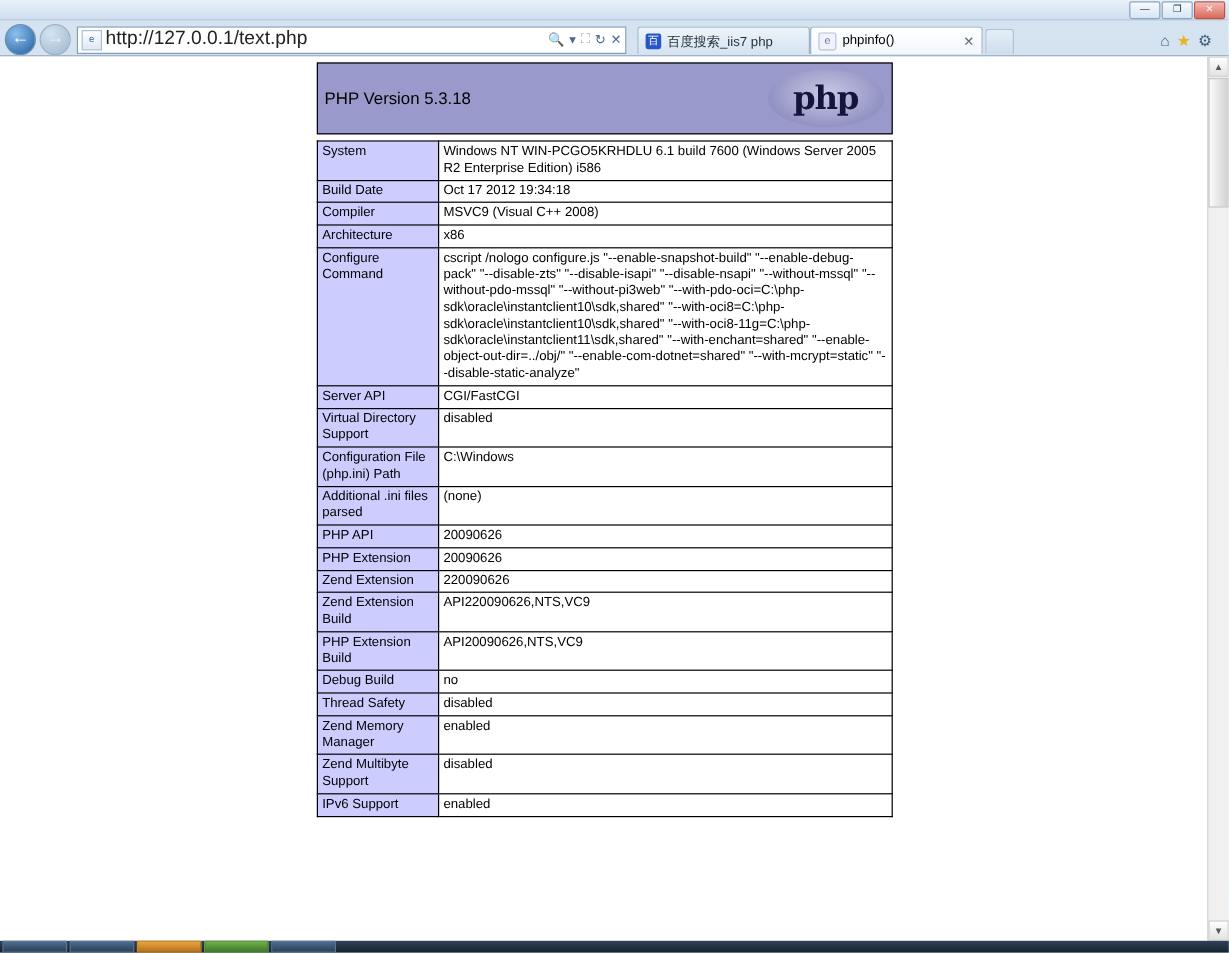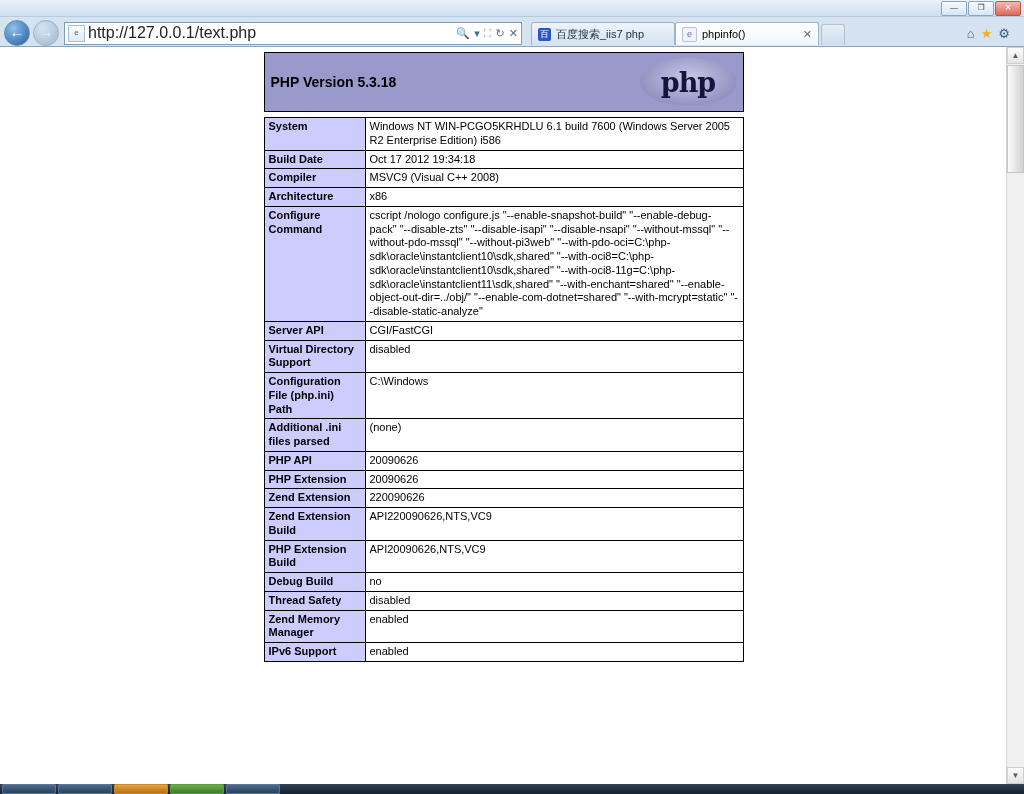--- a/index.html
+++ b/index.html
@@ -212,21 +212,21 @@
     border: 1px solid #000;
     background: #9999cc;
     display: flex;
     align-items: center;
     justify-content: space-between;
     box-sizing: border-box;
     padding: 0 6px 0 4px;
   }
   .php-version {
     font-size: 14px;
-    font-weight: bold;
+    font-weight: normal;
     color: #000;
     padding-left: 2px;
   }
   .php-logo {
     width: 97px;
     height: 48px;
     border-radius: 50%/50%;
     background: radial-gradient(ellipse at 50% 42%, #c9c9e6 0%, #9a9ac8 60%, #7e7eb4 100%);
     display: flex;
     align-items: center;
@@ -246,21 +246,21 @@
   }
   table.info td {
     border: 1px solid #000;
     padding: 2px 4px;
     vertical-align: top;
     line-height: 1.25;
   }
   td.key {
     width: 92px;
     background: #ccccff;
-    font-weight: bold;
+    font-weight: normal;
     color: #000;
   }
   td.val {
     background: #ffffff;
     color: #000;
     word-break: break-word;
   }
 
   
   .scrollbar {
@@ -442,20 +442,24 @@
               </tr>
             <tr>
                 <td class="key">Thread Safety</td>
                 <td class="val">disabled</td>
               </tr>
             <tr>
                 <td class="key">Zend Memory Manager</td>
                 <td class="val">enabled</td>
               </tr>
             <tr>
+                <td class="key">Zend Multibyte Support</td>
+                <td class="val">disabled</td>
+              </tr>
+            <tr>
                 <td class="key">IPv6 Support</td>
                 <td class="val">enabled</td>
               </tr>
 
           </tbody>
         </table>
 
       </div>
     </div>
 

